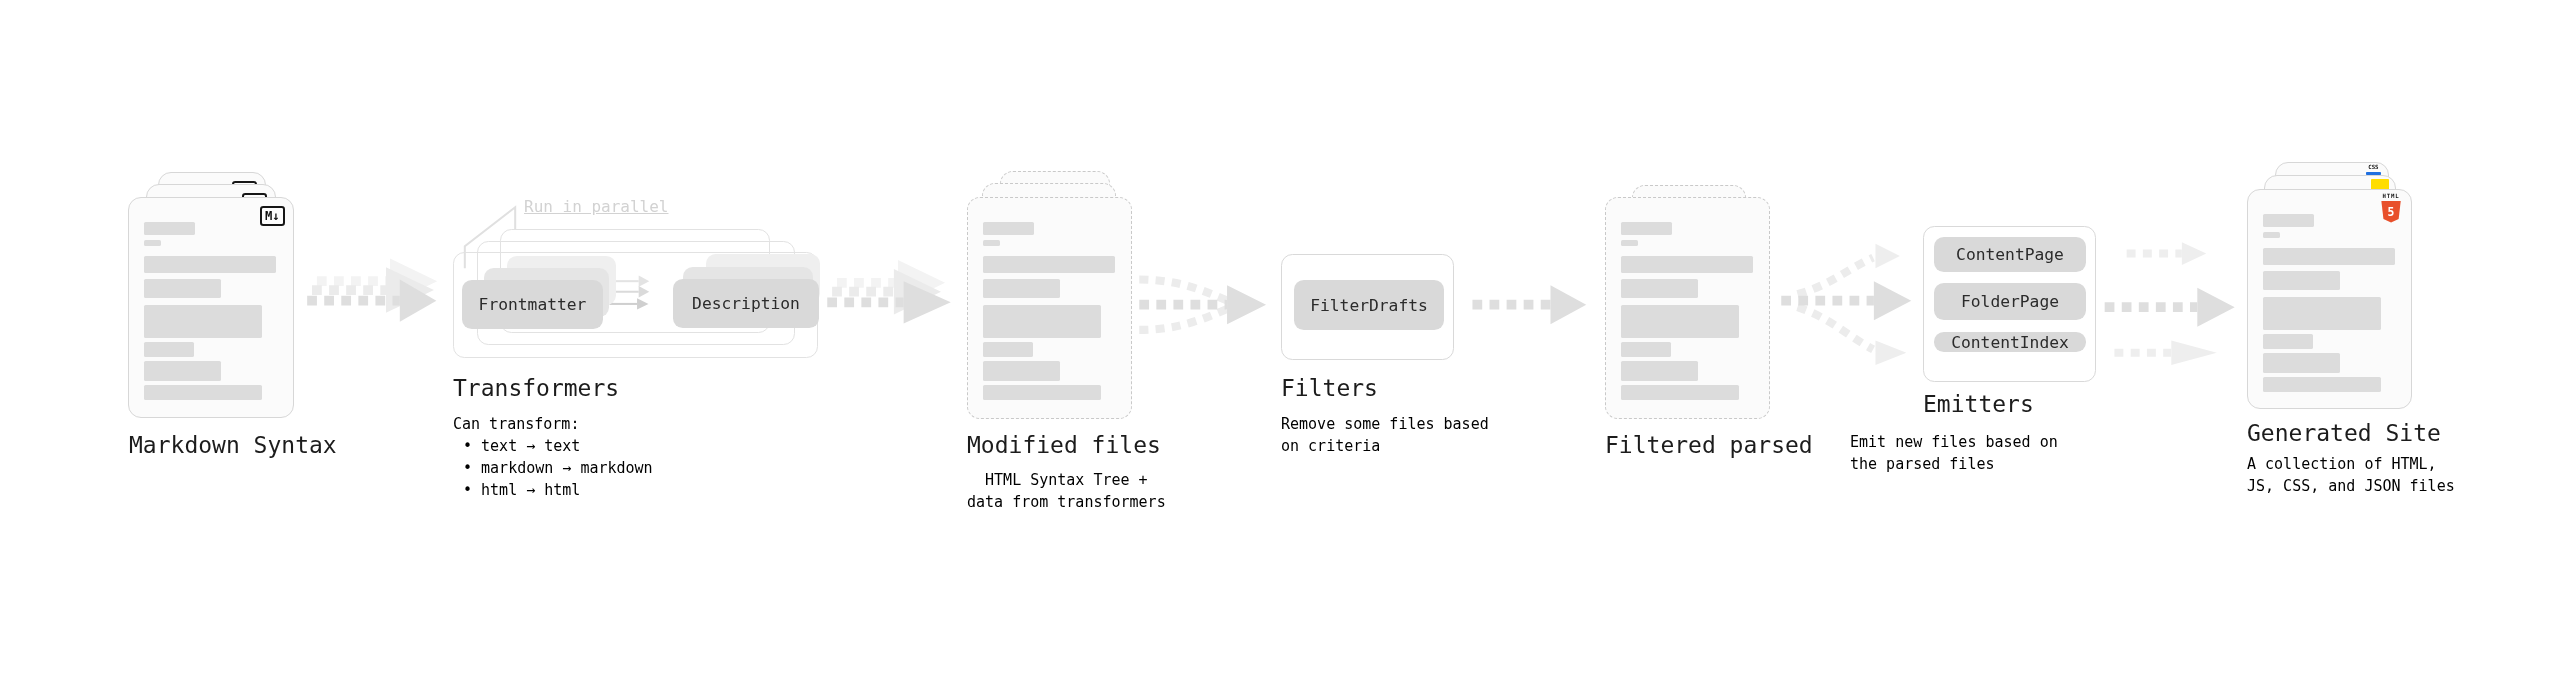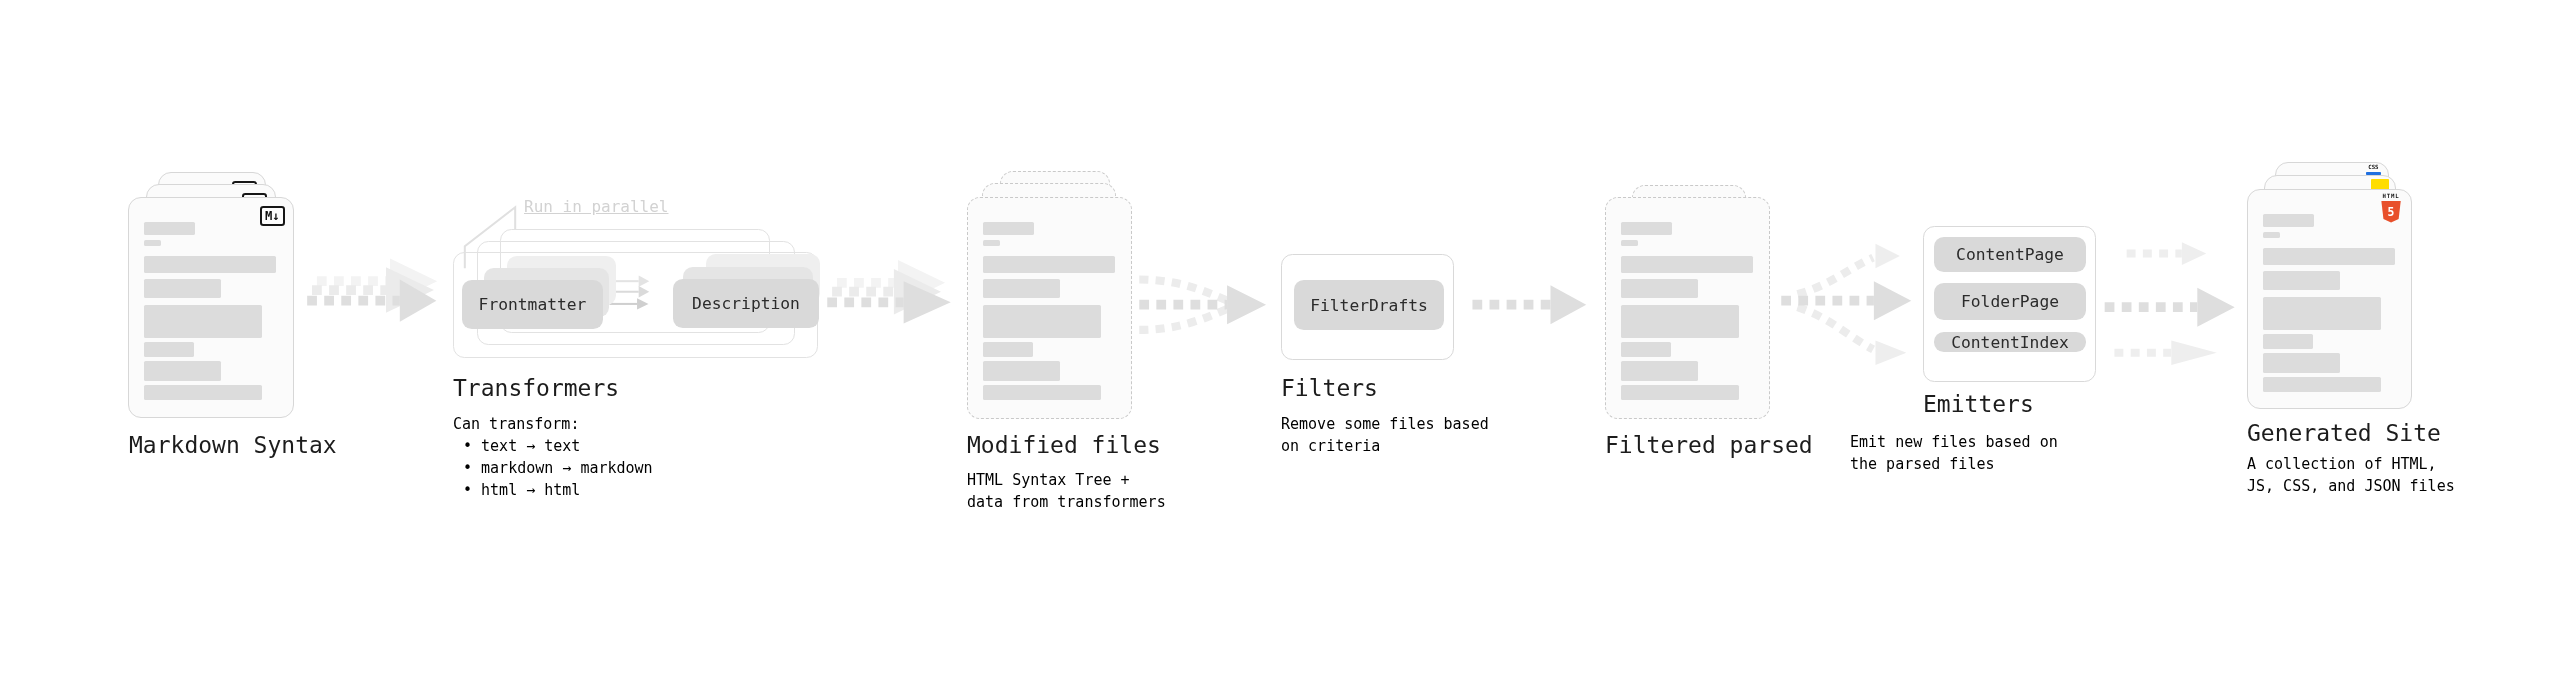--- a/index.html
+++ b/index.html
@@ -164,21 +164,21 @@
       <div class="bar b1"></div>
       <div class="bar b2"></div>
       <div class="bar b3"></div>
       <div class="bar b4"></div>
       <div class="bar b5"></div>
       <div class="bar b6"></div>
       <div class="bar b7"></div>
       <div class="bar b8"></div>
     </div>
     <div class="title" style="left:967px;top:432px;">Modified files</div>
-    <div class="desc" style="left:967px;top:469px;">HTML Syntax Tree +
+    <div class="desc" style="left:967px;top:469px;text-align:center;">HTML Syntax Tree +
 data from transformers</div>
   </div>
 
   <div>
     <div class="frame solid-frame" style="left:1281px;top:254px;width:173px;height:106px;"></div>
     <div class="pill" style="left:1294px;top:280px;width:150px;height:50px;">FilterDrafts</div>
     <div class="title" style="left:1281px;top:375px;">Filters</div>
     <div class="desc" style="left:1281px;top:413px;">Remove some files based
 on criteria</div>
   </div>

